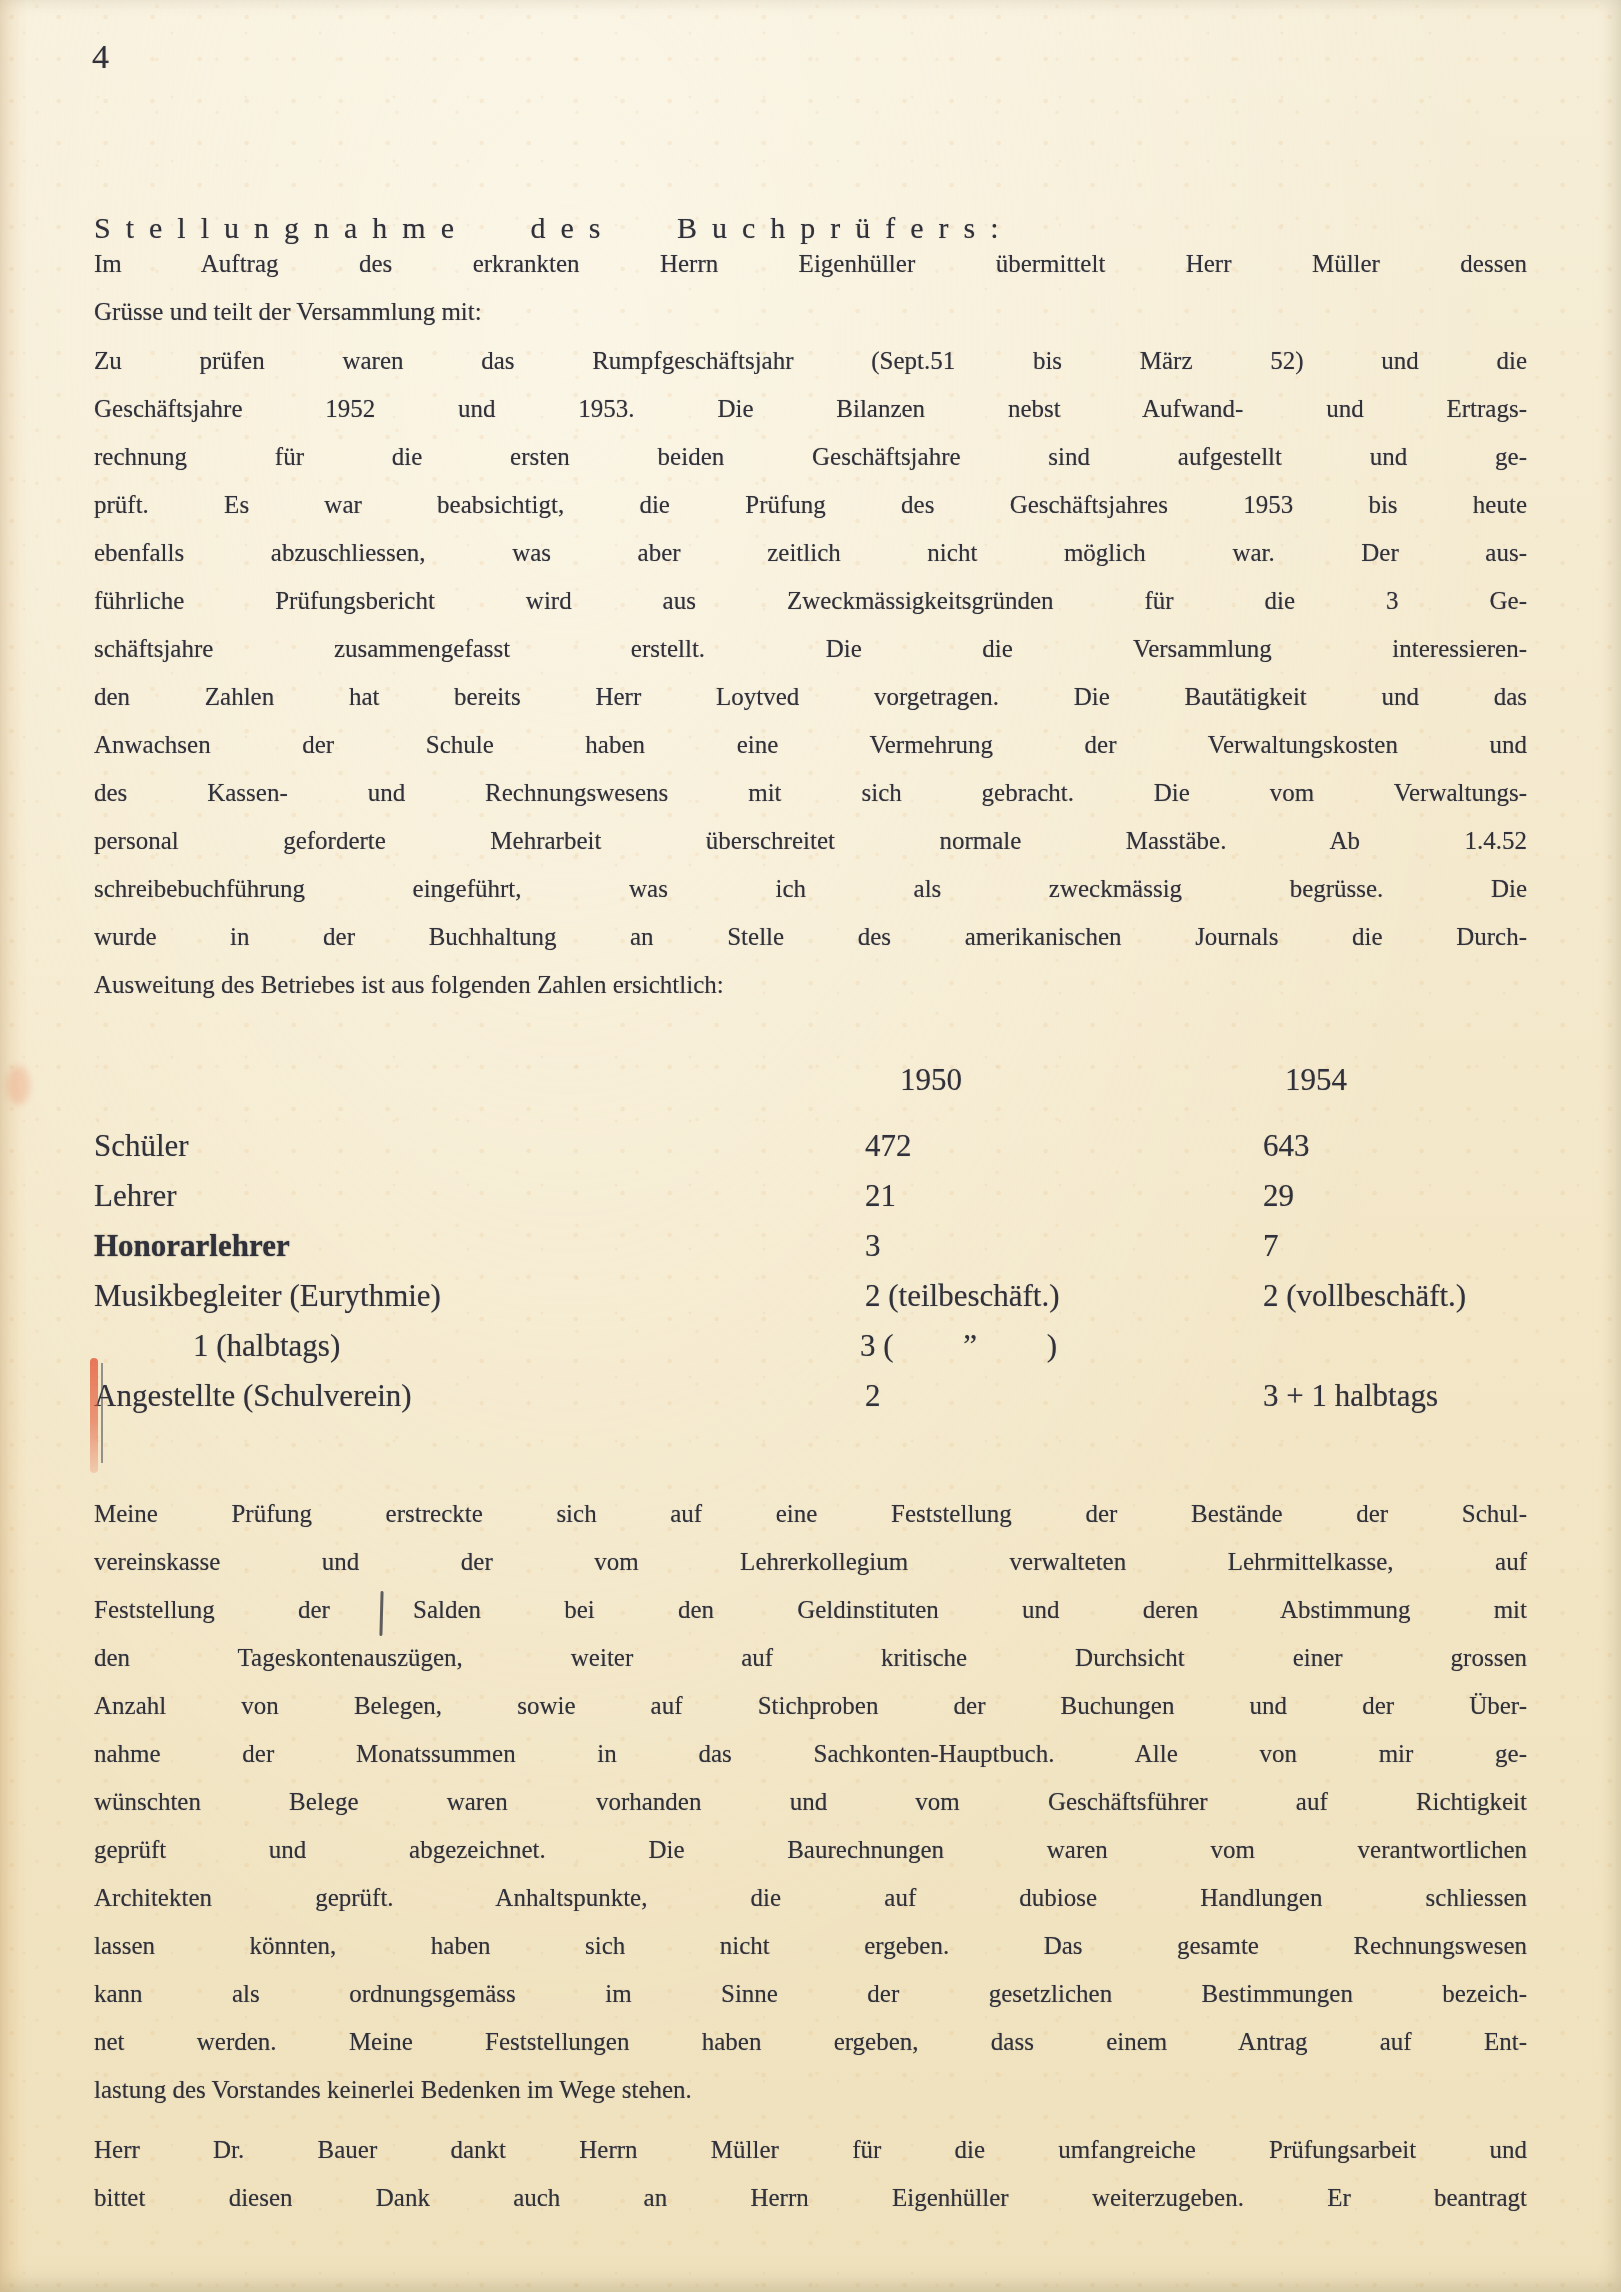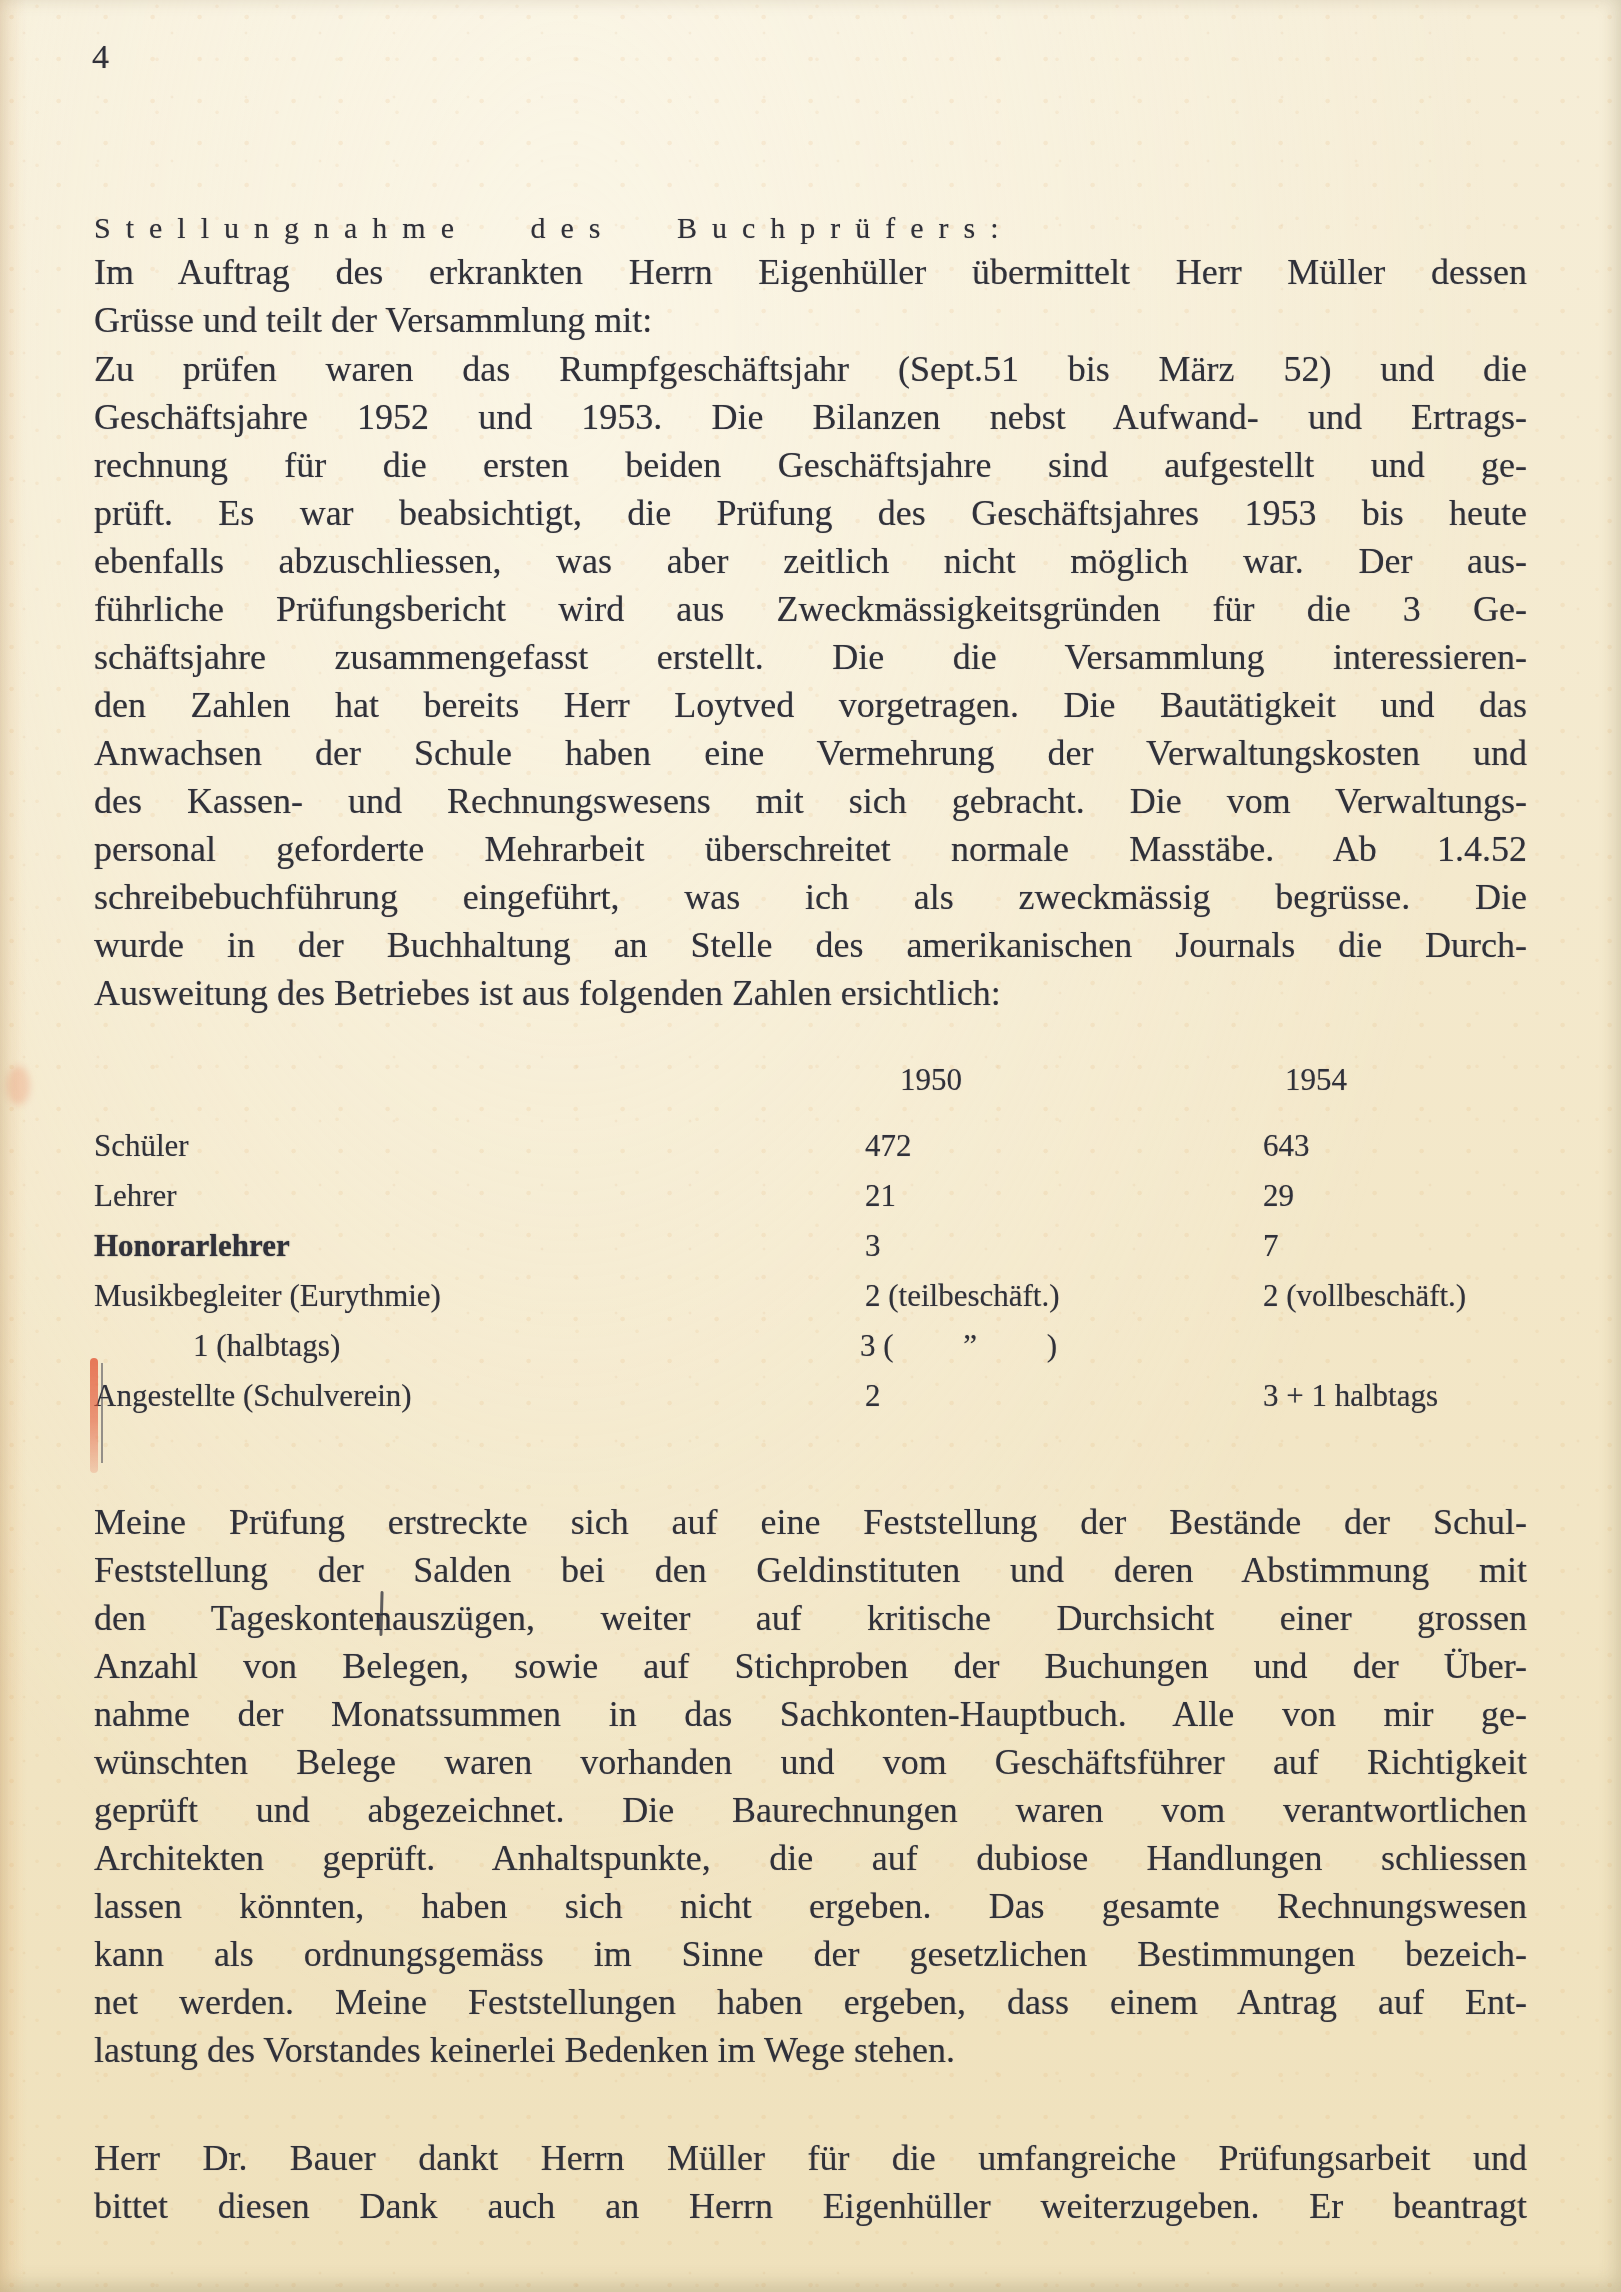--- a/index.html
+++ b/index.html
@@ -24,21 +24,21 @@
   .ink{ text-shadow:0 0 0.9px rgba(48,49,58,0.45); }
 
   .pagenum{
     position:absolute;left:92px;top:36px;font-size:34px;line-height:41px;
   }
   .heading{
     position:absolute;left:94px;top:163px;font-size:30px;line-height:41px;
     letter-spacing:0.50em;word-spacing:1.3em;white-space:nowrap;margin-top:44px;
   }
   .para{
-    position:absolute;left:94px;right:95px;font-size:36px;margin-top:8px;
+    position:absolute;left:94px;right:95px;font-size:25px;
   }
   .para .line{
     height:48px;line-height:48px;
     text-align:justify;text-align-last:justify;
   }
   .para .line:last-child{ text-align-last:left; }
   .para.fill .line:last-child{ text-align-last:justify; }
 
   #p1{ top:240px; }
   #p2{ top:337px; }
@@ -143,20 +143,21 @@
         <div class="trow">
         <div class="tlabel">Angestellte (Schulverein)</div>
         <div class="tc1">2</div>
         <div class="tc2">3 + 1 halbtags</div>
       </div>
       </div>
   </div>
 
   <div class="para ink" id="p3">
       <div class="line">Meine Prüfung erstreckte sich auf eine Feststellung der Bestände der Schul-</div>
+      <div class="line">vereinskasse und der vom Lehrerkollegium verwalteten Lehrmittelkasse, auf</div>
       <div class="line">Feststellung der Salden bei den Geldinstituten und deren Abstimmung mit</div>
       <div class="line">den Tageskontenauszügen, weiter auf kritische Durchsicht einer grossen</div>
       <div class="line">Anzahl von Belegen, sowie auf Stichproben der Buchungen und der Über-</div>
       <div class="line">nahme der Monatssummen in das Sachkonten-Hauptbuch. Alle von mir ge-</div>
       <div class="line">wünschten Belege waren vorhanden und vom Geschäftsführer auf Richtigkeit</div>
       <div class="line">geprüft und abgezeichnet. Die Baurechnungen waren vom verantwortlichen</div>
       <div class="line">Architekten geprüft. Anhaltspunkte, die auf dubiose Handlungen schliessen</div>
       <div class="line">lassen könnten, haben sich nicht ergeben. Das gesamte Rechnungswesen</div>
       <div class="line">kann als ordnungsgemäss im Sinne der gesetzlichen Bestimmungen bezeich-</div>
       <div class="line">net werden. Meine Feststellungen haben ergeben, dass einem Antrag auf Ent-</div>

